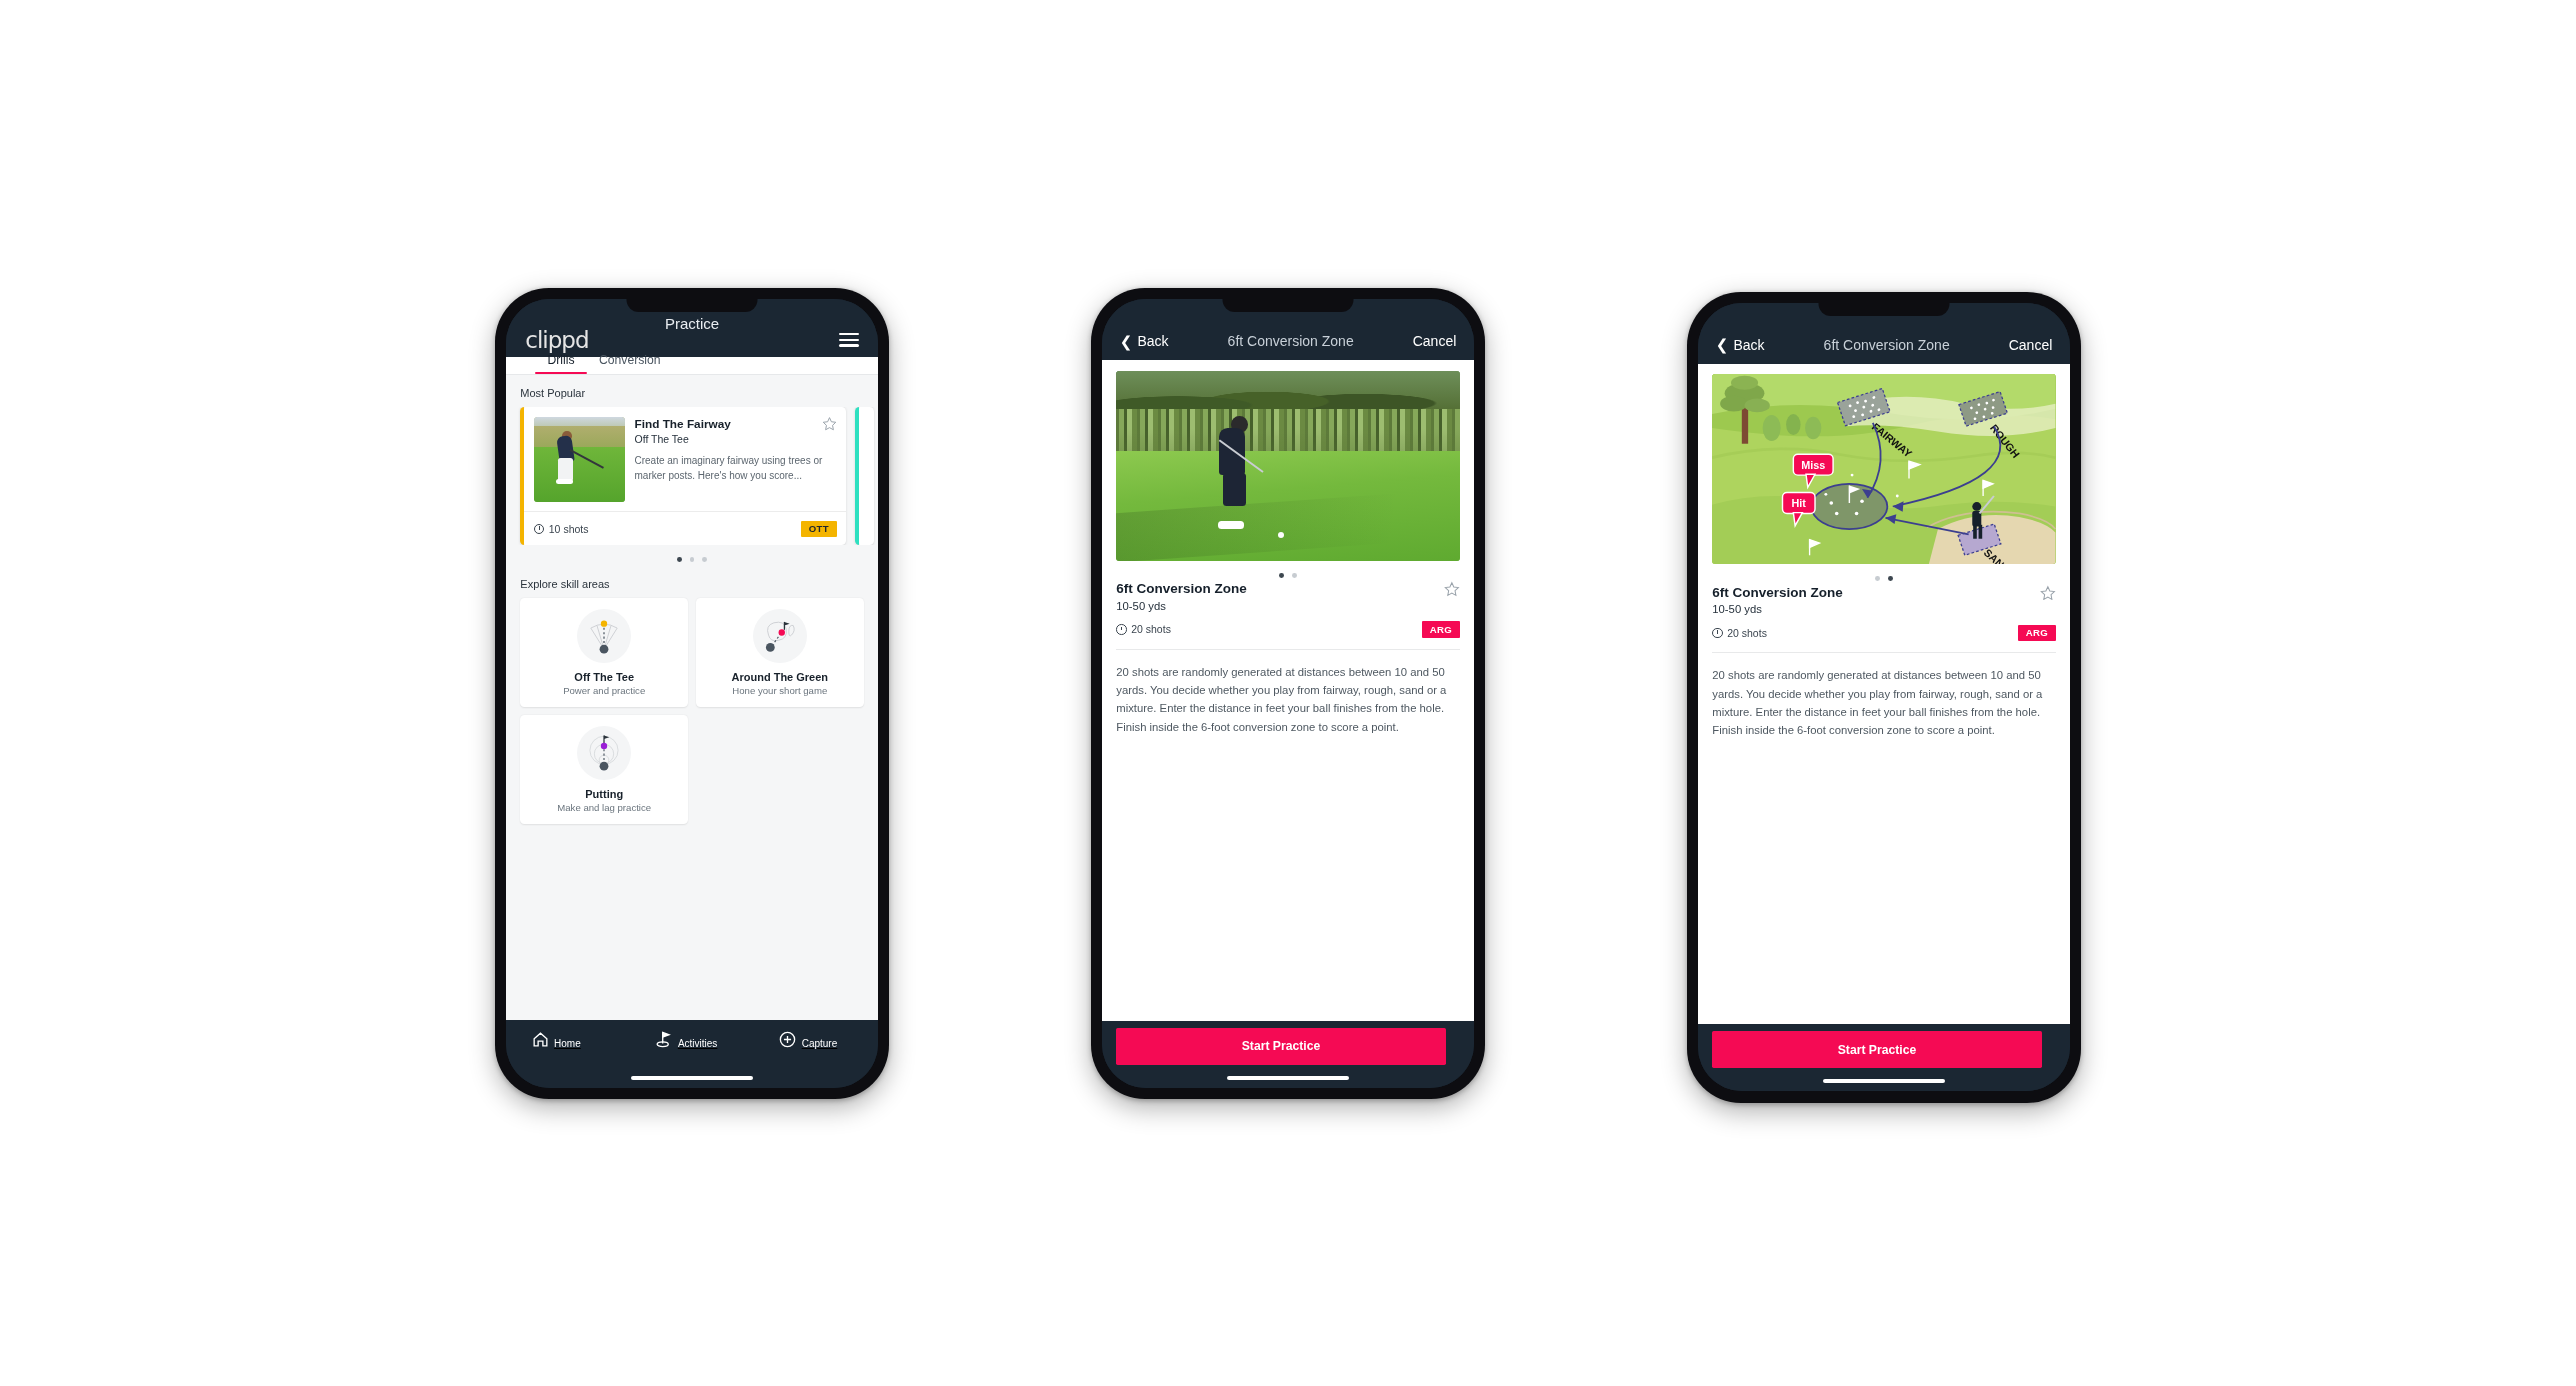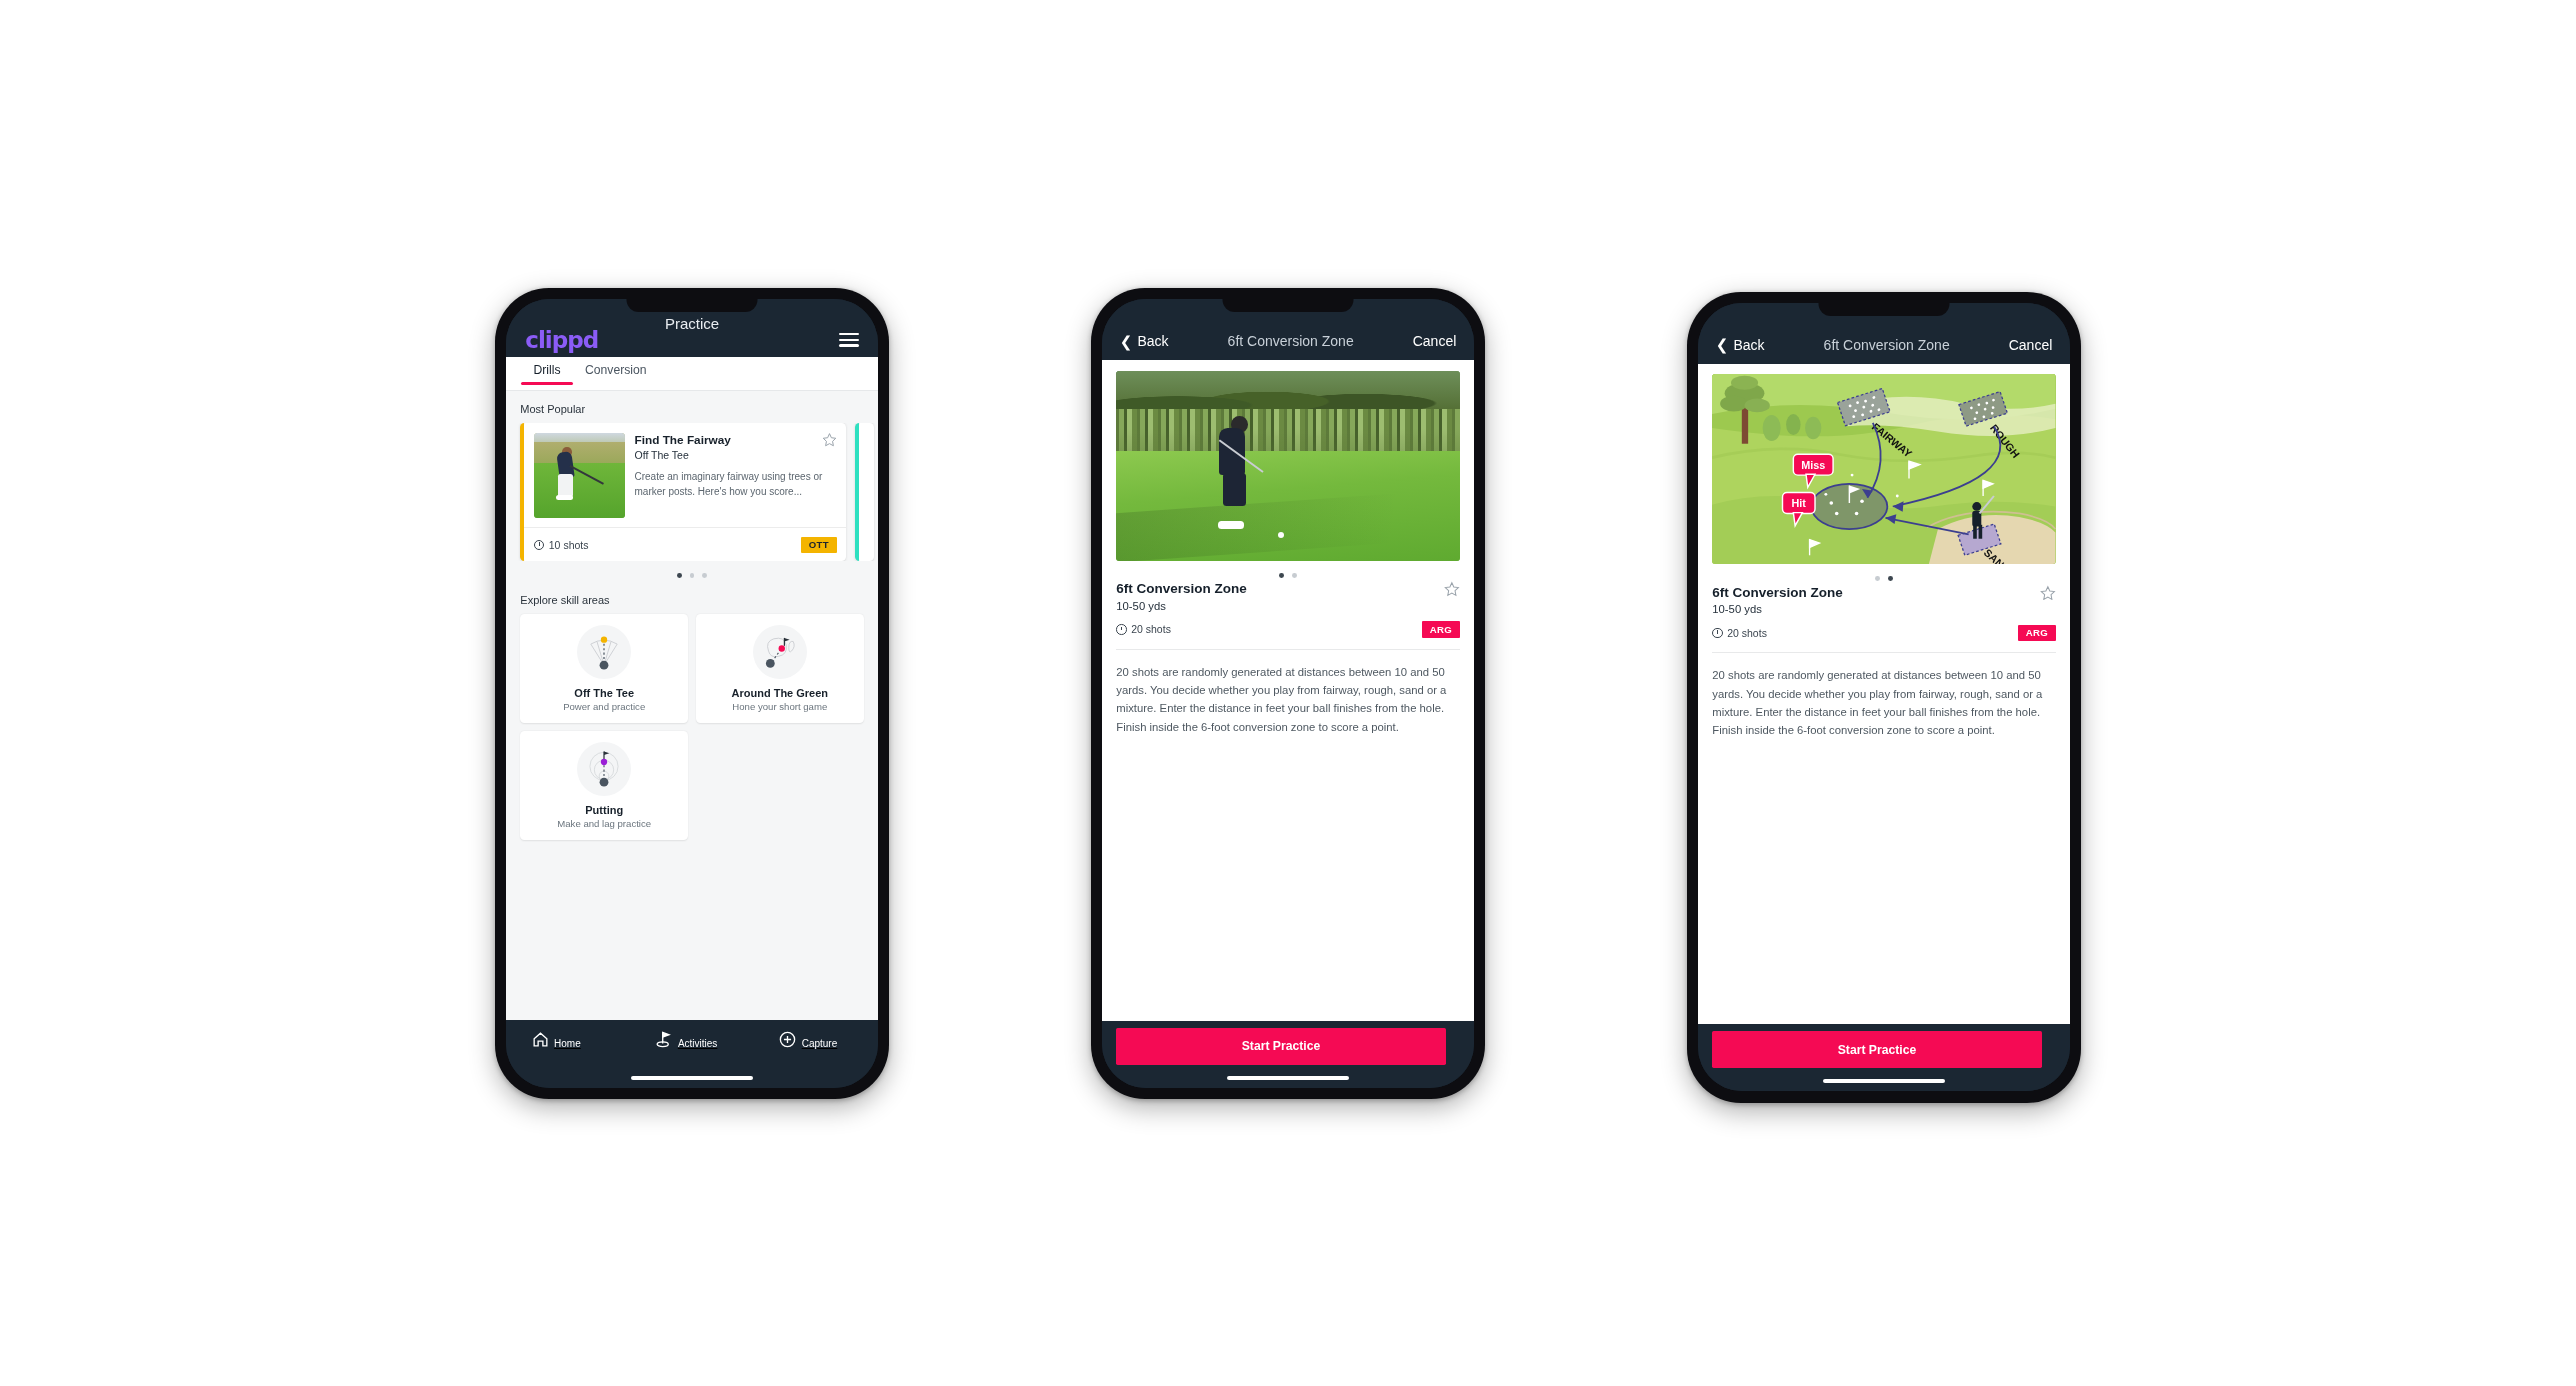--- a/index.html
+++ b/index.html
@@ -61,23 +61,23 @@
   .appbar {
     flex: 0 0 auto;
     height: 58px;
     background: #1b2733;
     display: flex;
     align-items: center;
     padding: 23px 19px 0 19px;
     position: relative;
   }
   .logo {
-    color: #8b5cf6;
+    color: #e5e5e5;
     font-size: 23px;
-    font-weight: 700;
+    font-weight: 400;
     letter-spacing: -1px;
     font-family: "DejaVu Sans", sans-serif;
   }
   .appbar-title {
     position: absolute;
     left: 0; right: 0;
     top: 16px;
     text-align: center;
     color: #e9edf1;
     font-size: 15px;
@@ -107,24 +107,24 @@
   }
   .nav-chevron { font-size: 15px; line-height: 1; }
   .nav-title { color: #c8d0d8; font-size: 14px; }
   .nav-cancel { color: #ffffff; font-size: 14px; }
 
   
   .tabs {
     flex: 0 0 auto;
     background: #ffffff;
     display: flex;
-    padding: 0 15px;
+    padding: 0 29px;
     border-bottom: 0.9px solid #e6e8ea;
-    height: 34px;
-    align-items: center;
+    height: 18px;
+    align-items: flex-end;
   }
   .tab {
     font-size: 12.2px;
     color: #4a5560;
     padding: 0 12.2px 7.8px 12.2px;
     position: relative;
   }
   .tab.active { color: #16202b; }
   .tab.active::after {
     content: "";

